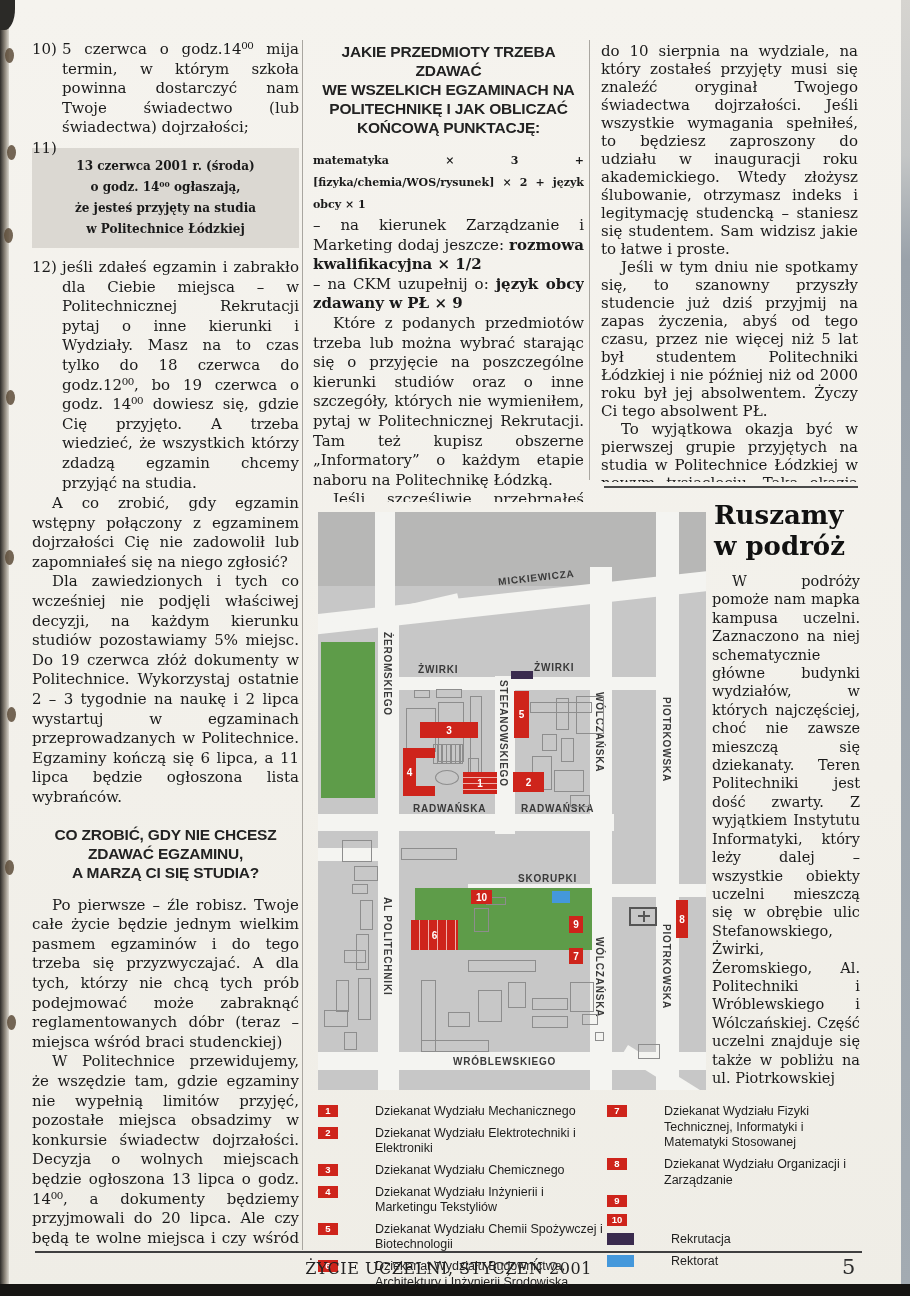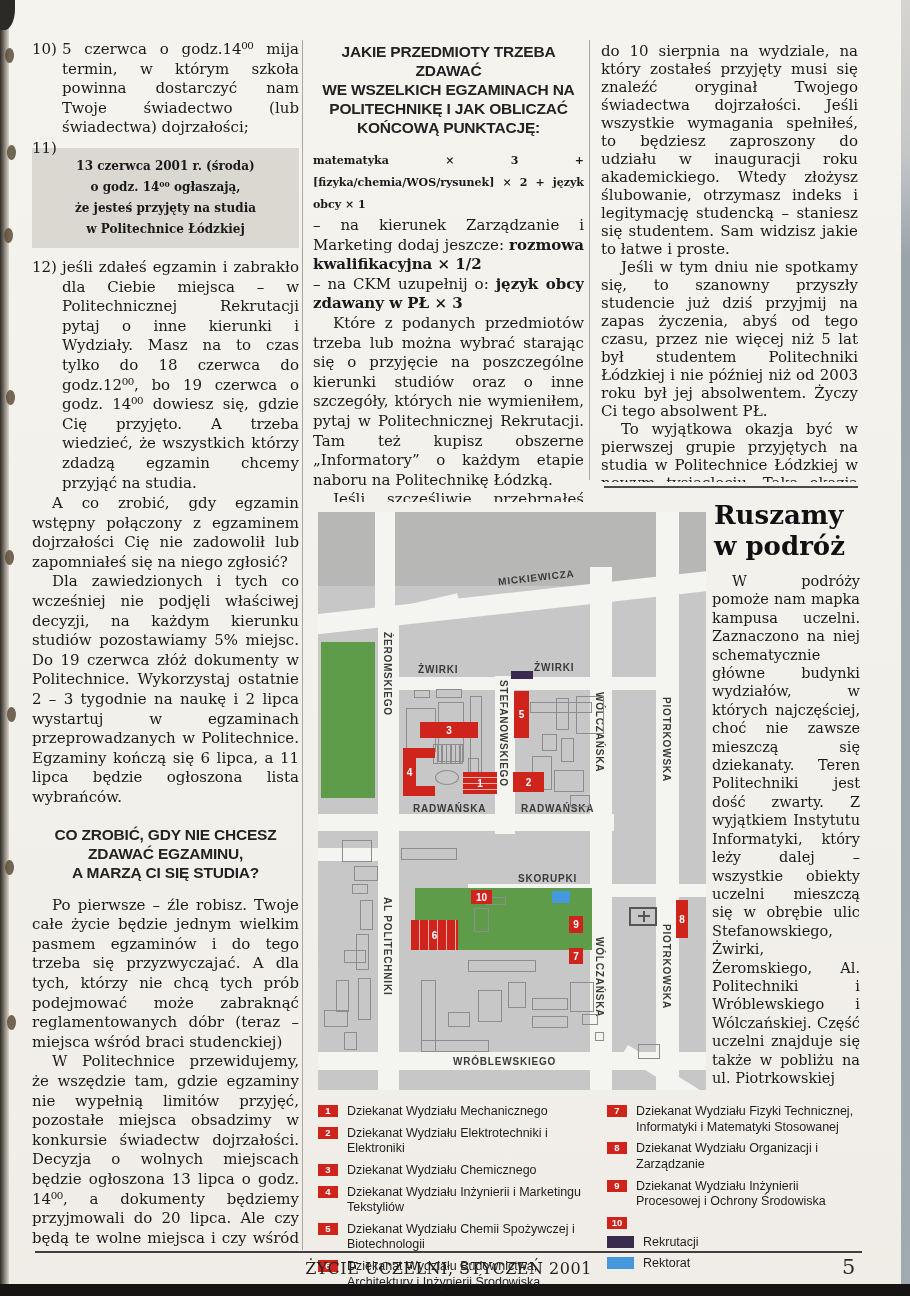--- a/index.html
+++ b/index.html
@@ -56,21 +56,21 @@
   .church .ch{position:absolute;left:7px;top:6px;width:12px;height:2px;background:#555;}
   
   .legend-col{position:absolute;font-family:"Liberation Sans","DejaVu Sans",sans-serif;
               font-size:12.5px;line-height:1.25;color:#1e1e1e;}
   .lrow{display:flex;margin-bottom:6px;}
   .mk{flex:0 0 20px;height:12px;margin:1px 9px 0 0;background:#ce241b;color:#fff;
       font-size:9.5px;font-weight:700;display:flex;align-items:center;justify-content:center;}
   .mk.wide{flex:0 0 27px;}
   .mk.navy{background:#3a2b4e;}
   .mk.blue{background:#4498db;}
-  .ltxt{flex:1;}
+  .ltxt{flex:1;margin-left:28px;}
   
   .footer-rule{position:absolute;left:35px;top:1251px;width:827px;height:2px;background:#3f3f3f;}
   .footer-text{position:absolute;left:35px;top:1259px;width:827px;text-align:center;
                font-size:16px;letter-spacing:.5px;color:#222;}
   .pagenum{position:absolute;left:842px;top:1255px;font-size:21px;color:#2e2e2e;}
 </style>
 </head>
 <body>
 
 <div class="page">
@@ -117,28 +117,28 @@
     <p class="ind">W Politechnice przewidujemy, że wszędzie tam, gdzie egzaminy nie wypełnią limitów przyjęć, pozostałe miejsca obsadzimy w konkursie świadectw dojrzałości. Decyzja o wolnych miejscach będzie ogłoszona 13 lipca o godz. 14⁰⁰, a dokumenty będziemy przyjmowali do 20 lipca. Ale czy będą te wolne miejsca i czy wśród nich znajdziesz jedno dla siebie. Czy warto sobie i rodzinie robić „nerwówkę”, czy warto skracać sobie ostatnie wakacje szkolne z 4 do 2 miesięcy? – chyba nie. Jeśli jednak lubisz horror z własnym udziałem, to czekaj na konkurs świadectw dojrzałości.</p>
   </div>
 
   <div class="col sz1" style="left:313px;top:42px;width:271px;height:460px;">
     <div class="conhead">JAKIE PRZEDMIOTY TRZEBA ZDAWAĆ
 WE WSZELKICH EGZAMINACH NA
 POLITECHNIKĘ I JAK OBLICZAĆ
 KOŃCOWĄ PUNKTACJĘ:</div>
     <p class="formula">matematyka × 3 + [fizyka/chemia/WOS/rysunek] × 2 + język obcy × 1</p>
     <p><span>– na kierunek Zarządzanie i Marketing dodaj jeszcze: </span><b>rozmowa kwalifikacyjna × 1/2</b></p>
-    <p><span>– na CKM uzupełnij o: </span><b>język obcy zdawany w PŁ × 3</b></p>
+    <p><span>– na CKM uzupełnij o: </span><b>język obcy zdawany w PŁ × 9</b></p>
     <p class="ind">Które z podanych przedmiotów trzeba lub można wybrać starając się o przyjęcie na poszczególne kierunki studiów oraz o inne szczegóły, których nie wymieniłem, pytaj w Politechnicznej Rekrutacji. Tam też kupisz obszerne „Informatory” o każdym etapie naboru na Politechnikę Łódzką.</p>
     <p class="ind">Jeśli szczęśliwie przebrnąłeś przez sita selekcji, to pamiętaj, że</p>
   </div>
 
   <div class="col sz3" style="left:601px;top:42px;width:257px;height:440px;">
     <p>do 10 sierpnia na wydziale, na który zostałeś przyjęty musi się znaleźć oryginał Twojego świadectwa dojrzałości. Jeśli wszystkie wymagania spełniłeś, to będziesz zaproszony do udziału w inauguracji roku akademickiego. Wtedy złożysz ślubowanie, otrzymasz indeks i legitymację studencką – staniesz się studentem. Sam widzisz jakie to łatwe i proste.</p>
-    <p class="ind">Jeśli w tym dniu nie spotkamy się, to szanowny przyszły studencie już dziś przyjmij na zapas życzenia, abyś od tego czasu, przez nie więcej niż 5 lat był studentem Politechniki Łódzkiej i nie później niż od 2003 roku był jej absolwentem. Życzy Ci tego absolwent PŁ.</p>
+    <p class="ind">Jeśli w tym dniu nie spotkamy się, to szanowny przyszły studencie już dziś przyjmij na zapas życzenia, abyś od tego czasu, przez nie więcej niż 5 lat był studentem Politechniki Łódzkiej i nie później niż od 2000 roku był jej absolwentem. Życzy Ci tego absolwent PŁ.</p>
     <p class="ind">To wyjątkowa okazja być w pierwszej grupie przyjętych na studia w Politechnice Łódzkiej w nowym tysiącleciu. Taka okazja może Ci się nie powtórzyć nawet za 1000 lat.</p>
   </div>
 
   <div class="travel-title" style="left:714px;top:500px;width:150px;">Ruszamy
 w podróż</div>
   <div class="travel-body ind" style="left:712px;top:572px;width:148px;height:520px;">W podróży pomoże nam mapka kampusa uczelni. Zaznaczono na niej schematycznie główne budynki wydziałów, w których najczęściej, choć nie zawsze mieszczą się dziekanaty. Teren Politechniki jest dość zwarty. Z wyjątkiem Instytutu Informatyki, który leży dalej – wszystkie obiekty uczelni mieszczą się w obrębie ulic Stefanowskiego, Żwirki, Żeromskiego, Al. Politechniki i Wróblewskiego i Wólczańskiej. Część uczelni znajduje się także w pobliżu na ul. Piotrkowskiej</div>
 
   <div class="map">
     <div class="darktop"></div>
 
@@ -270,28 +270,27 @@
     <div class="lrow">
         <span class="mk">7</span>
         <span class="ltxt">Dziekanat Wydziału Fizyki Technicznej, Informatyki i Matematyki Stosowanej</span>
       </div>
     <div class="lrow">
         <span class="mk">8</span>
         <span class="ltxt">Dziekanat Wydziału Organizacji i Zarządzanie</span>
       </div>
     <div class="lrow">
         <span class="mk">9</span>
-        <span class="ltxt">Dziekanat Wydziału Inżynierii Procesowej i Ochrony Środowiska</span>
       </div>
     <div class="lrow">
         <span class="mk">10</span>
       </div>
     <div class="lrow">
         <span class="mk wide navy"></span>
-        <span class="ltxt">Rekrutacji</span>
+        <span class="ltxt">Rekrutacja</span>
       </div>
     <div class="lrow">
         <span class="mk wide blue"></span>
         <span class="ltxt">Rektorat</span>
       </div>
   </div>
 
   <div class="footer-rule"></div>
   <div class="footer-text">ŻYCIE UCZELNI,  STYCZEŃ 2001</div>
   <div class="pagenum">5</div>

